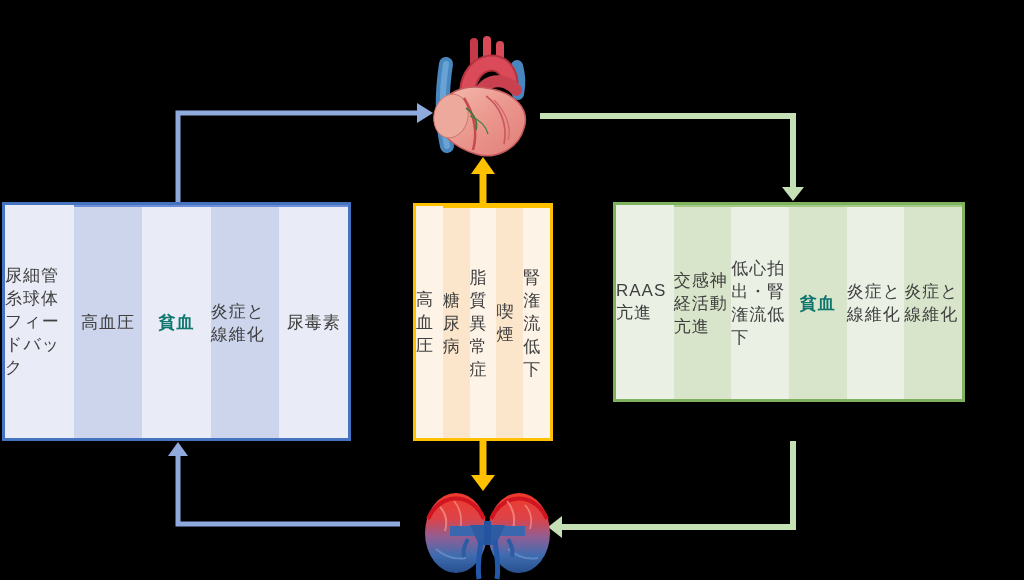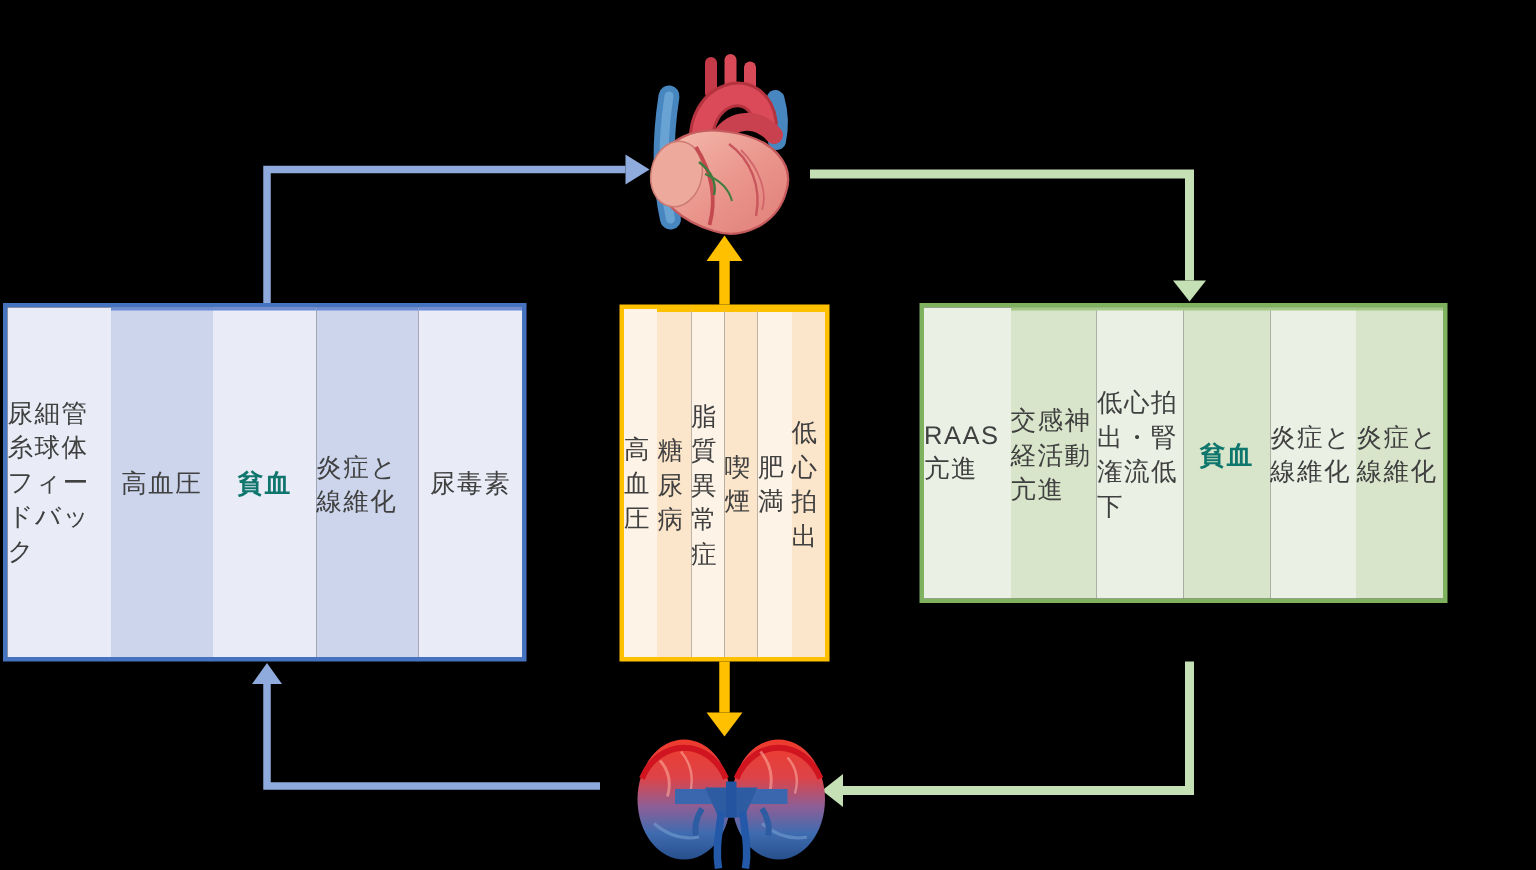--- a/index.html
+++ b/index.html
@@ -159,24 +159,21 @@
     <div class="row">
         <span>糖尿病</span>
       </div>
     <div class="row">
         <span>脂質異常症</span>
       </div>
     <div class="row">
         <span>喫煙</span>
       </div>
     <div class="row">
-        <span>肥満</span>
-      </div>
-    <div class="row">
-        <span>低心拍出</span>
+        <span>腎潅流低下</span>
       </div>
   </div>
 
   <div id="right-box" class="listbox">
     <div class="row">
         <span>RAAS亢進</span>
       </div>
     <div class="row">
         <span>交感神経活動亢進</span>
       </div>

